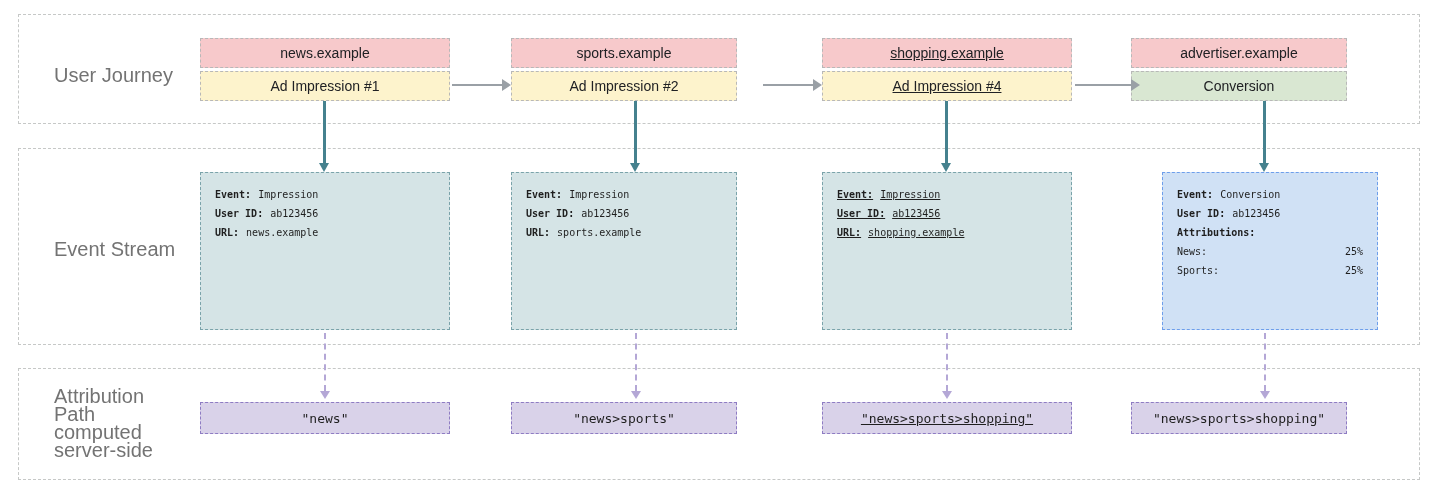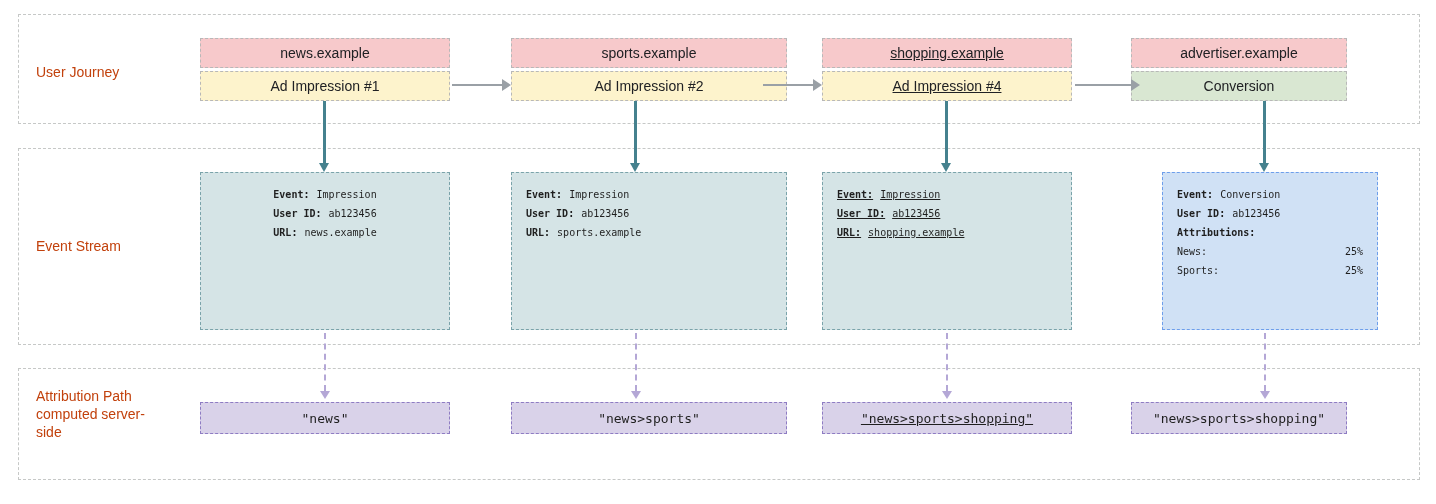--- a/index.html
+++ b/index.html
@@ -7,28 +7,28 @@
   body { font-family:"Liberation Sans","DejaVu Sans",sans-serif; color:#3c4043; }
   .stage { position:relative; width:1436px; height:504px; background:#ffffff; overflow:hidden; }
 
   
   .band { position:absolute; left:18px; width:1402px; border:1px dashed #c6c8c7; background:#ffffff; }
   .band.journey { top:14px;  height:110px; }
   .band.events  { top:148px; height:197px; }
   .band.attr    { top:368px; height:112px; }
 
   
-  .row-label { position:absolute; left:36px; font-size:14px; color:#c2410c; }
+  .row-label { position:absolute; left:54px; font-size:20px; color:#737373; }
   .label-journey { top:64px; }
   .label-events  { top:238px; }
   .label-attr    { top:387px; width:122px; line-height:18px; }
 
   
-  .col1 { left:200px;  width:250px;text-align:center; }
-  .col2 { left:511px;  width:276px; }
+  .col1 { left:200px;  width:250px; }
+  .col2 { left:511px;  width:226px; }
   .col3 { left:822px;  width:250px;text-decoration:underline; }
   .col4 { left:1131px; width:216px; }
 
   
   .card { position:absolute; height:30px; display:flex; align-items:center; justify-content:center;
           font-size:14px; color:#202124; border:1px dashed #b8b8b8; }
   .card.site   { top:38px; background:#f7c9cb; }
   .card.action { top:71px; background:#fdf3cc; }
   .card.action.conversion { background:#d9e7d2; }
 

